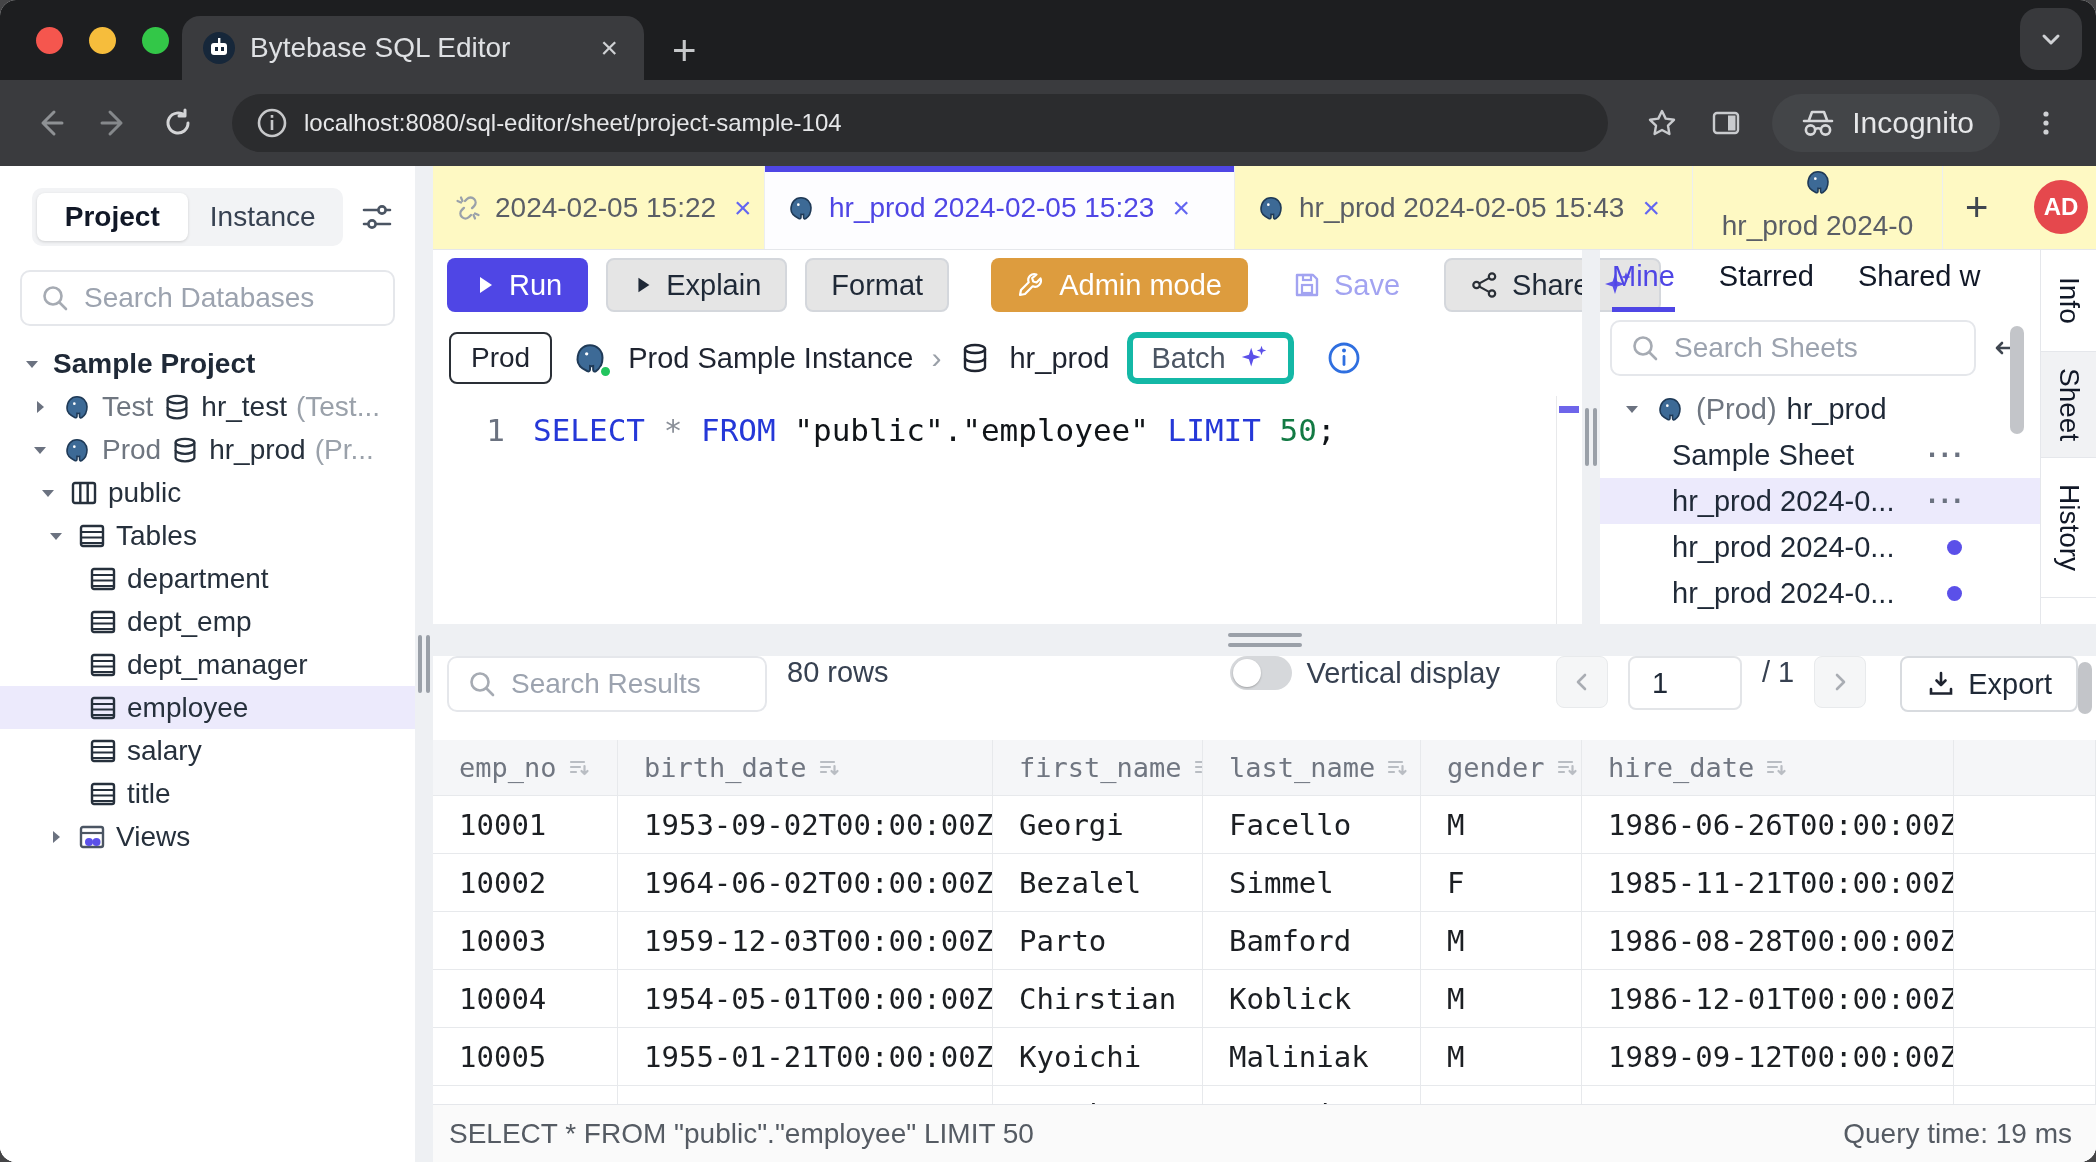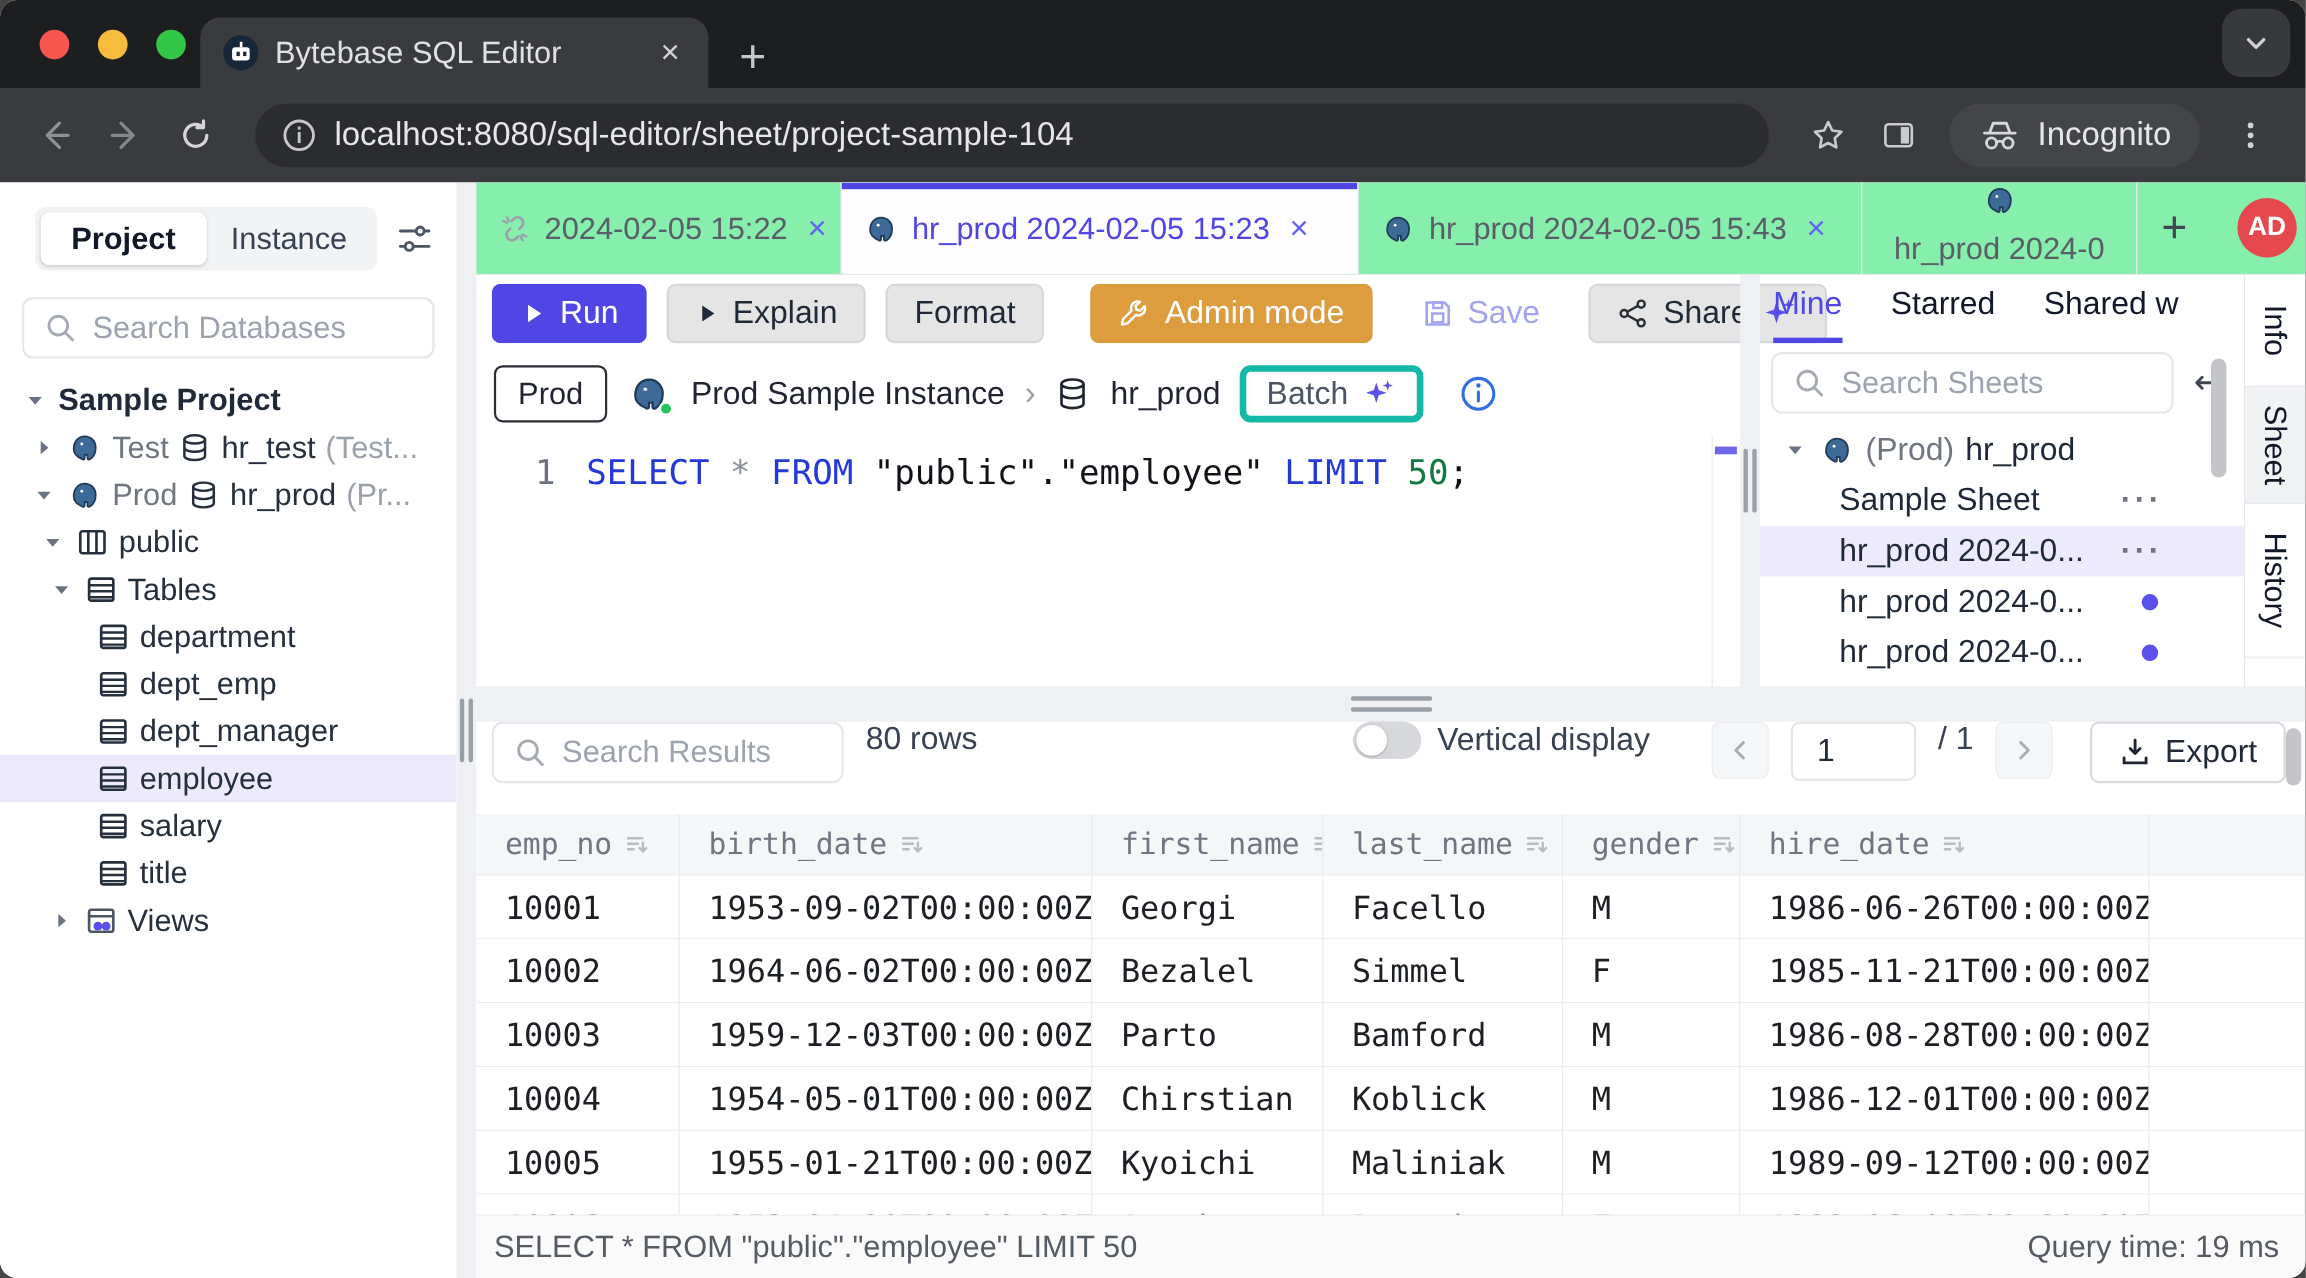--- a/index.html
+++ b/index.html
@@ -12,21 +12,21 @@
   .light{width:27px;height:27px;border-radius:50%;}
   .light.r{background:#f5564e;} .light.y{background:#f6bd3c;} .light.g{background:#33c748;}
   .btab{margin-left:182px;width:462px;height:64px;background:#3a3b3e;border-radius:18px 18px 0 0;display:flex;align-items:center;padding:0 20px;gap:14px;color:#dfe1e4;}
   .btab-title{font-size:28px;flex:1;white-space:nowrap;overflow:hidden;}
   .btab-close{font-size:30px;color:#cfd1d4;padding:0 6px;}
   .newtab{color:#c6c8ca;font-size:42px;margin:0 0 8px 28px;line-height:1;}
   .winchev{position:absolute;right:14px;top:8px;width:62px;height:62px;border-radius:18px;background:#38393c;display:flex;align-items:center;justify-content:center;}
   .toolbar{height:86px;background:#3a3b3e;display:flex;align-items:center;padding:0 22px;gap:8px;}
   .navic{width:56px;height:56px;display:flex;align-items:center;justify-content:center;border-radius:50%;}
   .omnibox{flex:1;height:58px;margin:0 18px;background:#2b2c2e;border-radius:29px;display:flex;align-items:center;padding:0 24px;gap:16px;max-width:1465px;}
-  .url{color:#e6e7e9;font-size:30px;white-space:nowrap;overflow:hidden;}
+  .url{color:#e6e7e9;font-size:24px;white-space:nowrap;overflow:hidden;}
   .incog{height:58px;background:#434548;border-radius:29px;display:flex;align-items:center;gap:14px;padding:0 26px;margin:0 10px;}
   .incog span{color:#e6e7e9;font-size:30px;}
 
   
   .app{display:flex;height:996px;background:#fff;}
   .vsplit{width:18px;background:#eef0f3;display:flex;align-items:center;justify-content:center;}
   .grip-v{display:flex;gap:4px;}
   .grip-v i{display:block;width:4px;height:58px;background:#9aa0a8;border-radius:2px;}
   .hsplit{height:32px;background:#eef0f3;display:flex;flex-direction:column;align-items:center;justify-content:center;gap:6px;}
   .grip-h{display:block;width:74px;height:4px;background:#9aa0a8;border-radius:2px;}
@@ -39,21 +39,21 @@
   .sb-tab.active{background:#fff;font-weight:700;color:#111827;box-shadow:0 1px 3px rgba(0,0,0,.15);}
   .searchbox{margin:14px 20px 10px 20px;height:56px;border:2px solid #e5e7eb;border-radius:10px;display:flex;align-items:center;gap:14px;padding:0 18px;color:#9ca3af;font-size:28px;white-space:nowrap;overflow:hidden;}
   .tree{padding-top:6px;overflow:hidden;}
   .trow{height:43px;display:flex;align-items:center;gap:9px;font-size:28px;color:#26303c;white-space:nowrap;}
   .trow.selected{background:#eceafc;}
   .t-env{color:#6f7680;} .t-suffix{color:#9aa1aa;}
   .caret{width:24px;display:flex;justify-content:center;flex:0 0 24px;}
 
   
   .main{flex:1;display:flex;flex-direction:column;min-width:0;}
-  .edtabs-row{height:84px;border-bottom:1px solid #e5e7eb;display:flex;align-items:stretch;position:relative;background:#86efac;}
+  .edtabs-row{height:84px;border-bottom:1px solid #e5e7eb;display:flex;align-items:stretch;position:relative;background:#fef9c3;}
   .edtab{display:flex;align-items:center;gap:12px;padding:0 20px;border-right:1px solid #eceef1;font-size:28px;color:#5a5e66;position:relative;white-space:nowrap;overflow:hidden;}
   .edtab .close{color:#6366f1;font-size:30px;margin-left:6px;}
   .edtab.active{color:#4f46e5;background:#fdfdff;}
   .edtab.active::before{content:"";position:absolute;left:0;top:0;right:0;height:6px;background:#4f46e5;}
   .edtab-plus{display:flex;align-items:center;padding:0 22px;font-size:40px;color:#3f4650;}
   .avatar{position:absolute;right:8px;top:14px;width:54px;height:54px;border-radius:50%;background:#e5484d;color:#fff;font-size:24px;font-weight:700;display:flex;align-items:center;justify-content:center;}
 
   .upper-body{display:flex;height:374px;}
   .editor-col{flex:1;display:flex;flex-direction:column;min-width:0;}
   .btnrow{height:70px;display:flex;align-items:center;gap:18px;padding:0 14px;}

